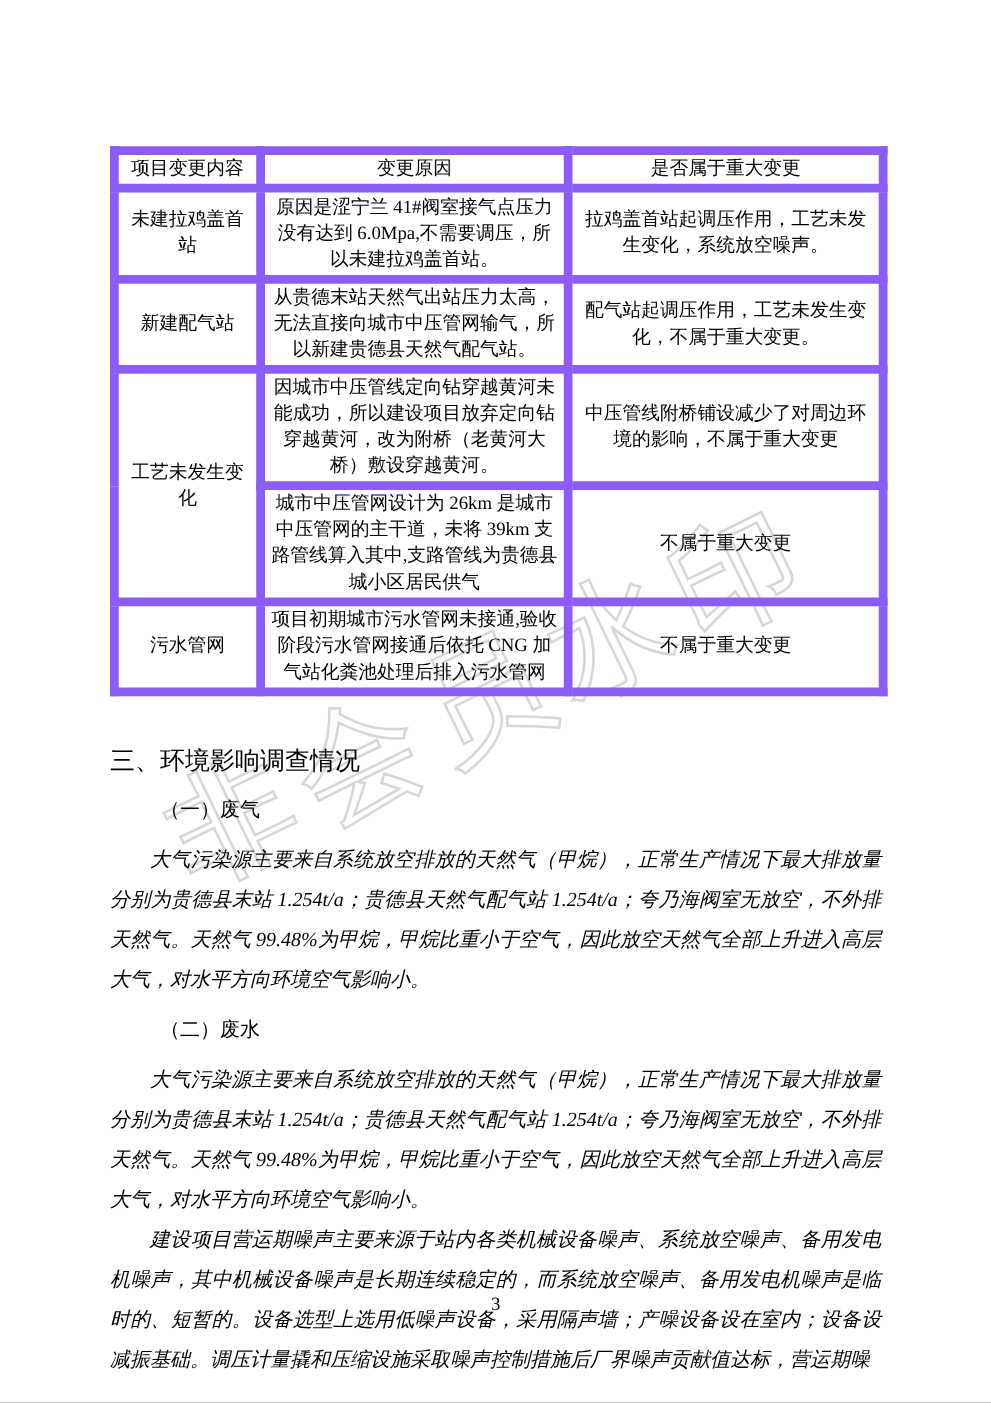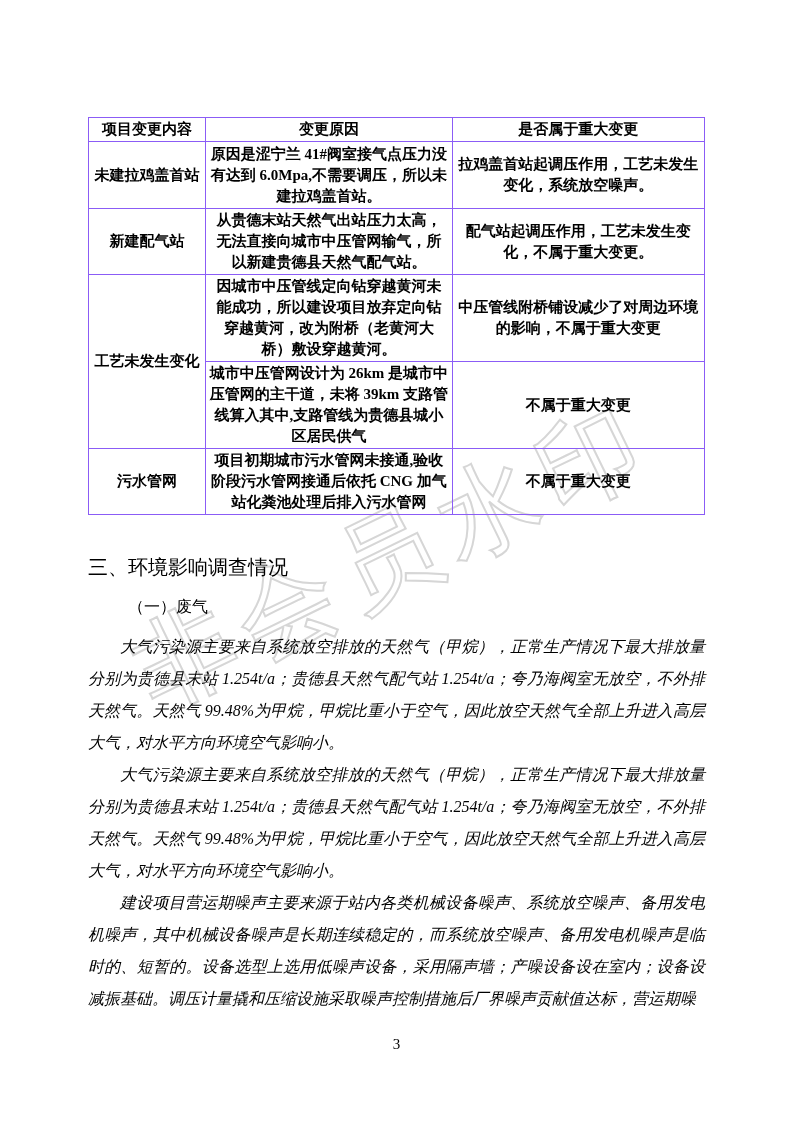--- a/index.html
+++ b/index.html
@@ -35,24 +35,24 @@
     padding: 117px 88px 0 88px;
   }
   table.change-table {
     width: 100%;
     border-collapse: collapse;
     table-layout: fixed;
     font-size: 15px;
   }
   table.change-table th,
   table.change-table td {
-    border: 1px solid #8b5cf6;
+    border: 7px solid #8b5cf6;
     text-align: center;
     vertical-align: middle;
-    font-weight: bold;
+    font-weight: normal;
     line-height: 21px;
     padding: 1px 3px;
     overflow: hidden;
   }
   .col-item    { width: 117px; }
   .col-reason  { width: 246px; }
   .col-verdict { width: 252px; }
   tr.r-head  th { height: 20px; }
   tr.r1 td { height: 64px; }
   tr.r2 td { height: 58px; }
@@ -137,20 +137,21 @@
         </tr>
       </tbody>
     </table>
 
     <div class="bodytext">
       <h3 class="section-title">三、环境影响调查情况</h3>
 
       <p class="sub-heading">（一）废气</p>
       <p class="para">大气污染源主要来自系统放空排放的天然气（甲烷），正常生产情况下最大排放量分别为贵德县末站 1.254t/a；贵德县天然气配气站 1.254t/a；夸乃海阀室无放空，不外排天然气。天然气 99.48%为甲烷，甲烷比重小于空气，因此放空天然气全部上升进入高层大气，对水平方向环境空气影响小。</p>
 
+      <p class="sub-heading">（二）废水</p>
       <p class="para">大气污染源主要来自系统放空排放的天然气（甲烷），正常生产情况下最大排放量分别为贵德县末站 1.254t/a；贵德县天然气配气站 1.254t/a；夸乃海阀室无放空，不外排天然气。天然气 99.48%为甲烷，甲烷比重小于空气，因此放空天然气全部上升进入高层大气，对水平方向环境空气影响小。</p>
 
       <p class="para">建设项目营运期噪声主要来源于站内各类机械设备噪声、系统放空噪声、备用发电机噪声，其中机械设备噪声是长期连续稳定的，而系统放空噪声、备用发电机噪声是临时的、短暂的。设备选型上选用低噪声设备，采用隔声墙；产噪设备设在室内；设备设减振基础。调压计量撬和压缩设施采取噪声控制措施后厂界噪声贡献值达标，营运期噪</p>
     </div>
 
   </div>
 
   <div class="page-number">3</div>
 
 </div>

